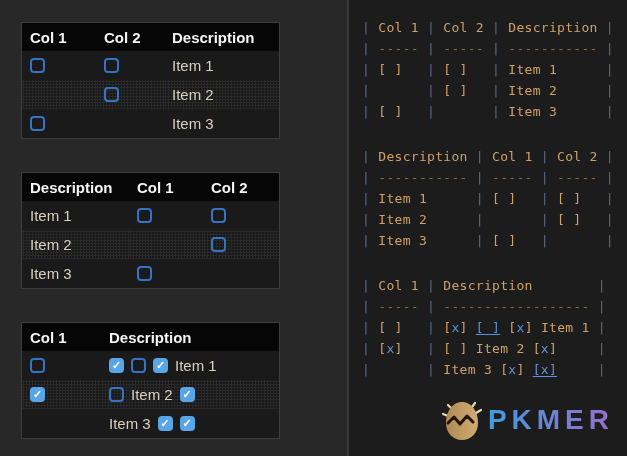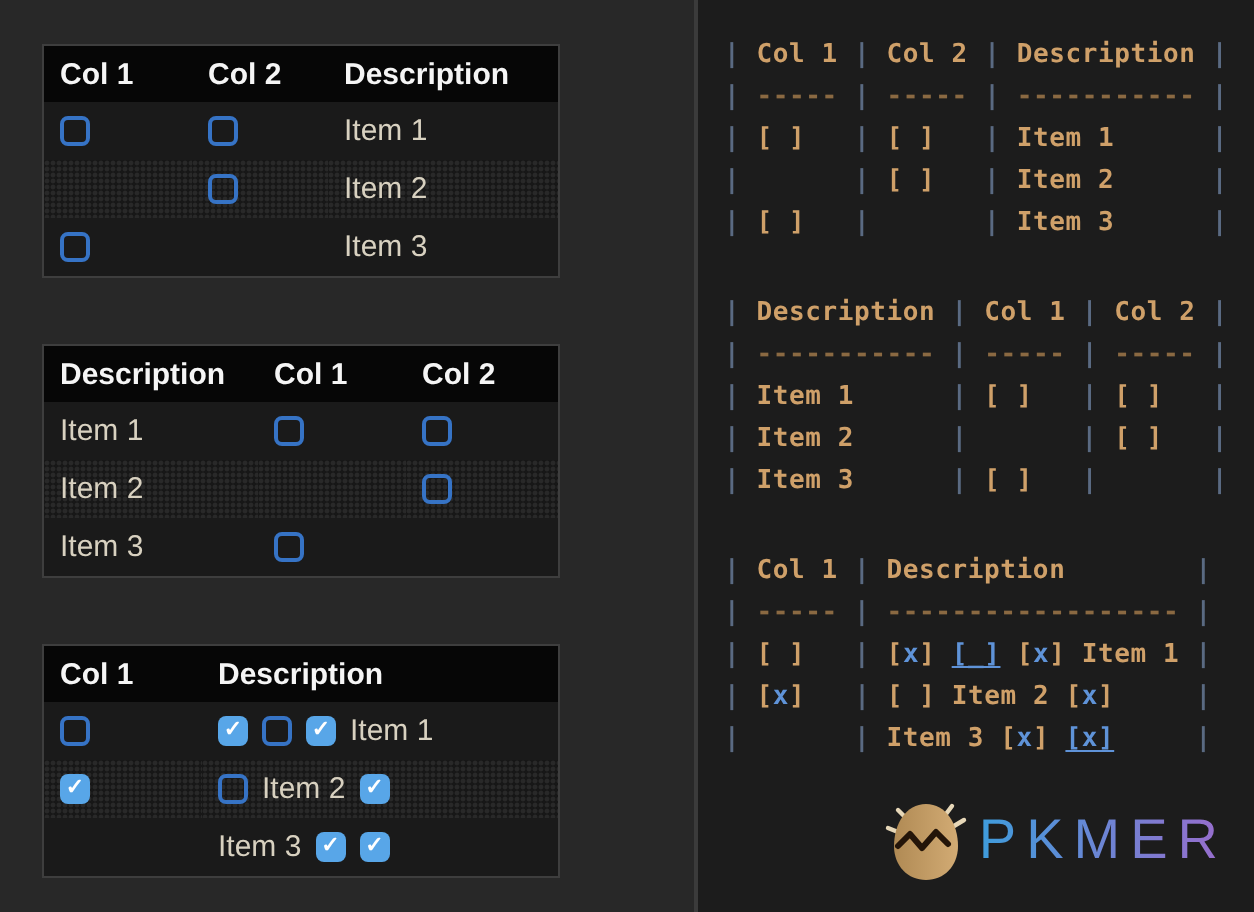--- a/index.html
+++ b/index.html
@@ -36,30 +36,30 @@
   .cb-on{background:var(--checkbox-fill,#58a6e8);}
   .cb-on::after{content:"✓";color:#ffffff;font-size:11px;font-weight:bold;line-height:1;}
   
   .source-pane{position:absolute;left:349px;top:0;width:278px;height:456px;background:#1c1c1c;}
   .code{
     padding:17px 0 0 13px;
     font-family:"DejaVu Sans Mono",monospace;
     font-size:13px;line-height:21px;letter-spacing:0.3px;
     white-space:pre;
   }
-  .code-block{margin:0 0 24px 0;font-weight:bold;}
+  .code-block{margin:0 0 24px 0;}
   .seg-p{color:var(--code-pipe,#5a6a82);}
   .seg-t{color:var(--code-text,#cfa069);}
   .seg-d{color:var(--code-dash,#8a6942);}
   .seg-b{color:var(--code-blue,#5f93d8);}
   .seg-l{color:var(--code-blue,#5f93d8);text-decoration:underline;text-underline-offset:2px;}
   
   .watermark{position:absolute;right:13px;bottom:12px;display:flex;align-items:center;gap:5px;}
   .brand{
-    font-weight:normal;font-size:28px;letter-spacing:5px;line-height:1;
+    font-weight:bold;font-size:28px;letter-spacing:5px;line-height:1;
     background:linear-gradient(90deg,var(--brand-start,#3e9ddc),var(--brand-end,#9a6ccc));
     -webkit-background-clip:text;background-clip:text;color:transparent;
   }
 </style>
 </head>
 <body>
 
 <div class="reading-pane" id="tables">
     <table class="rtable" style="top: 22px;">
       <colgroup>

